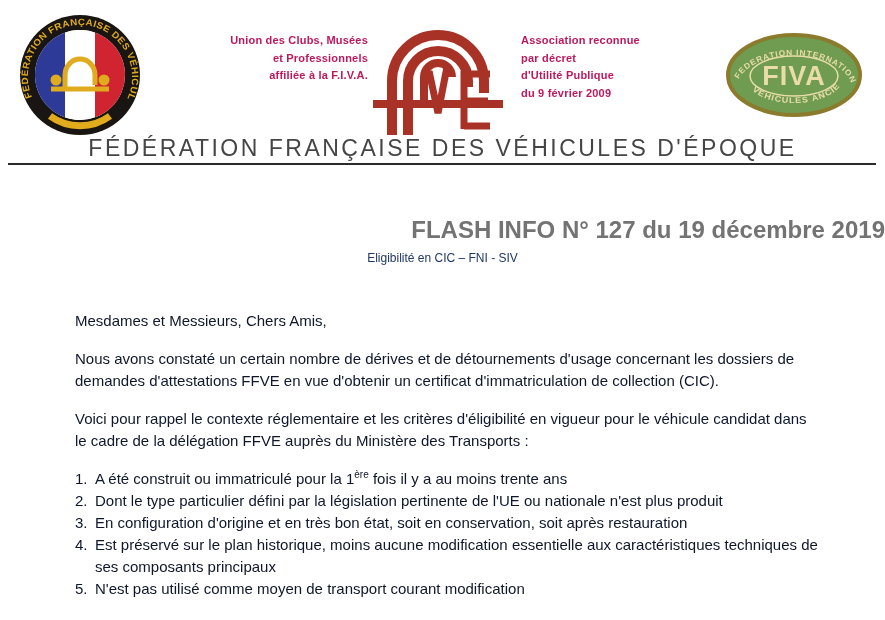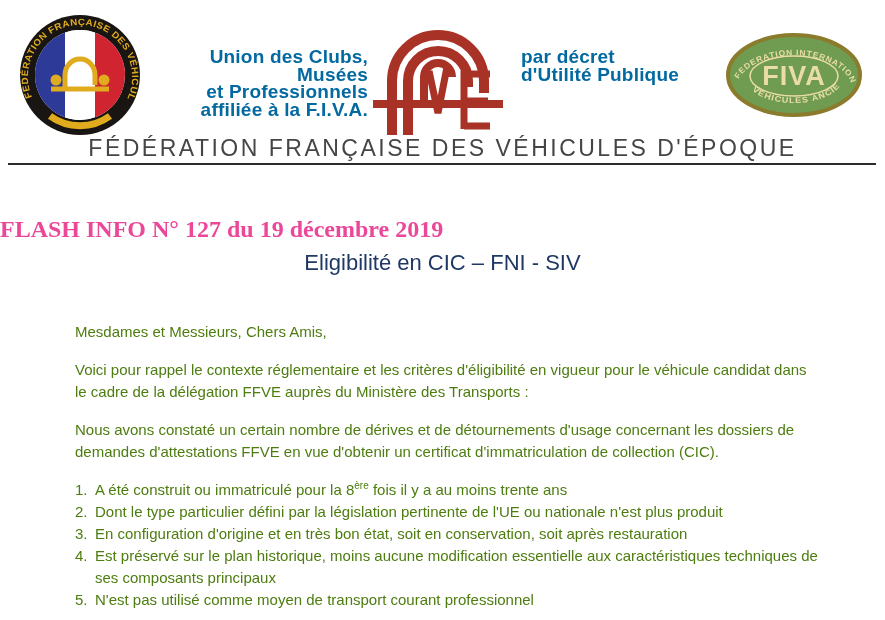--- a/index.html
+++ b/index.html
@@ -9,52 +9,52 @@
     background:#fff;
     overflow:hidden;
     font-family:"Liberation Sans", sans-serif;
   }
   
   .hdr{position:relative;width:885px;height:170px;}
   .roundel{position:absolute;left:18px;top:13px;}
   .monogram{position:absolute;left:372px;top:15px;}
   .fiva{position:absolute;left:723px;top:31px;}
   .script-block{
-    position:absolute;top:48px;
-    color:#0369a1;font-weight:700;
-    font-size:19px;line-height:17.5px;
+    position:absolute;top:32px;
+    color:#be185d;font-weight:700;
+    font-size:11px;line-height:17.5px;
     letter-spacing:0.2px;
   }
   .union{left:193px;width:175px;text-align:right;}
   .assoc{left:521px;width:175px;text-align:left;}
   .banner{
     position:absolute;left:0;top:135px;width:885px;
     text-align:center;
     font-size:23px;font-weight:300;
     letter-spacing:2.5px;
     color:#454545;
     white-space:nowrap;
   }
   .divider{
     position:absolute;left:8px;top:163px;width:868px;height:0;
     border-top:2px solid #2b2b2b;
   }
   
   .title{
-    margin:46px 0 0 0;text-align:left;
-    font-size:24px;font-weight:700;color:#ec4899;font-family:Liberation Serif, serif;
+    margin:46px 0 0 0;text-align:right;
+    font-size:24px;font-weight:700;color:#737373;
   }
   .subtitle{
     margin:7px 0 0 0;text-align:center;
-    font-size:22px;font-weight:400;color:#1F3864;
+    font-size:12px;font-weight:400;color:#1F3864;
   }
   
   .doc{
     margin:45px 0 0 75px;width:745px;
-    color:#4d7c0f;font-size:15px;line-height:22px;
+    color:#0f172a;font-size:15px;line-height:22px;
   }
   .doc p{margin:0 0 0 0;}
   .doc p.sp{margin-top:16px;}
   .list{margin-top:16px;}
   .li{display:flex;}
   .li .num{width:20px;flex:0 0 20px;}
   .li .txt{flex:1;}
   sup.ord{font-size:10px;line-height:0;vertical-align:super;margin-top:32px;}
 </style>
 </head>
@@ -102,22 +102,24 @@
         <path d="M 20,120 V 66 A 46,46 0 0 1 112,66 V 78" stroke-width="10"></path>
         <path d="M 36,120 V 66 A 30,30 0 0 1 96,66 V 72" stroke-width="10"></path>
         <path d="M 52,89 V 62 A 14,14 0 0 1 80,62" stroke-width="8"></path>
         <path d="M 57,56 L 66,98 L 75,52" stroke-width="7"></path>
         <path d="M 92,56 V 114 M 92,59 H 118 M 92,86 H 116 M 92,111 H 118" stroke-width="7"></path>
         <path d="M 1,89 H 131" stroke-width="8"></path>
       </g>
     </svg>
 
     <div class="script-block assoc">
+      <div>Association reconnue</div>
       <div>par décret</div>
       <div>d'Utilité Publique</div>
+      <div>du 9 février 2009</div>
     </div>
 
     <svg class="fiva" width="142" height="88" viewBox="0 0 142 88">
       <defs>
         <path id="fivaTop" d="M 14,52 A 58,34 0 0 1 128,52" fill="none"></path>
         <path id="fivaBottom" d="M 25,55 A 49,26 0 0 0 117,55" fill="none"></path>
       </defs>
       <ellipse cx="71" cy="44" rx="66" ry="40" fill="#6F9C50" stroke="#8A7B2D" stroke-width="4"></ellipse>
       <ellipse cx="71" cy="45" rx="44" ry="20" fill="none" stroke="#EADCA8" stroke-width="1.5"></ellipse>
       <text x="71" y="54" text-anchor="middle" font-size="27" font-weight="700" fill="#EADCA8" letter-spacing="1">FIVA</text>
@@ -131,40 +133,40 @@
 
     <div class="banner">FÉDÉRATION FRANÇAISE DES VÉHICULES D'ÉPOQUE</div>
     <div class="divider"></div>
   </div>
 
   <h1 class="title">FLASH INFO N° 127 du 19 décembre 2019</h1>
   <h2 class="subtitle">Eligibilité en CIC – FNI - SIV</h2>
 
   <div class="doc">
     <p>Mesdames et Messieurs, Chers Amis,</p>
+    <p class="sp">Nous avons constaté un certain nombre de dérives et de détournements d'usage concernant les dossiers de demandes d'attestations FFVE en vue d'obtenir un certificat d'immatriculation de collection (CIC).</p>
     <p class="sp">Voici pour rappel le contexte réglementaire et les critères d'éligibilité en vigueur pour le véhicule candidat dans le cadre de la délégation FFVE auprès du Ministère des Transports :</p>
-    <p class="sp">Nous avons constaté un certain nombre de dérives et de détournements d'usage concernant les dossiers de demandes d'attestations FFVE en vue d'obtenir un certificat d'immatriculation de collection (CIC).</p>
 
     <div class="list">
       <div class="li">
         <span class="num">1.</span>
-        <span class="txt"><span>A été construit ou immatriculé pour la 8</span><sup class="ord">ère</sup><span> fois il y a au moins trente ans</span></span>
+        <span class="txt"><span>A été construit ou immatriculé pour la 1</span><sup class="ord">ère</sup><span> fois il y a au moins trente ans</span></span>
       </div>
       <div class="li">
         <span class="num">2.</span>
         <span class="txt">Dont le type particulier défini par la législation pertinente de l'UE ou nationale n'est plus produit</span>
       </div>
       <div class="li">
         <span class="num">3.</span>
         <span class="txt">En configuration d'origine et en très bon état, soit en conservation, soit après restauration</span>
       </div>
       <div class="li">
         <span class="num">4.</span>
         <span class="txt">Est préservé sur le plan historique, moins aucune modification essentielle aux caractéristiques techniques de ses composants principaux</span>
       </div>
       <div class="li">
         <span class="num">5.</span>
-        <span class="txt">N'est pas utilisé comme moyen de transport courant professionnel</span>
+        <span class="txt">N'est pas utilisé comme moyen de transport courant modification</span>
       </div>
     </div>
   </div>
 
 </div>
 
 </body></html>

